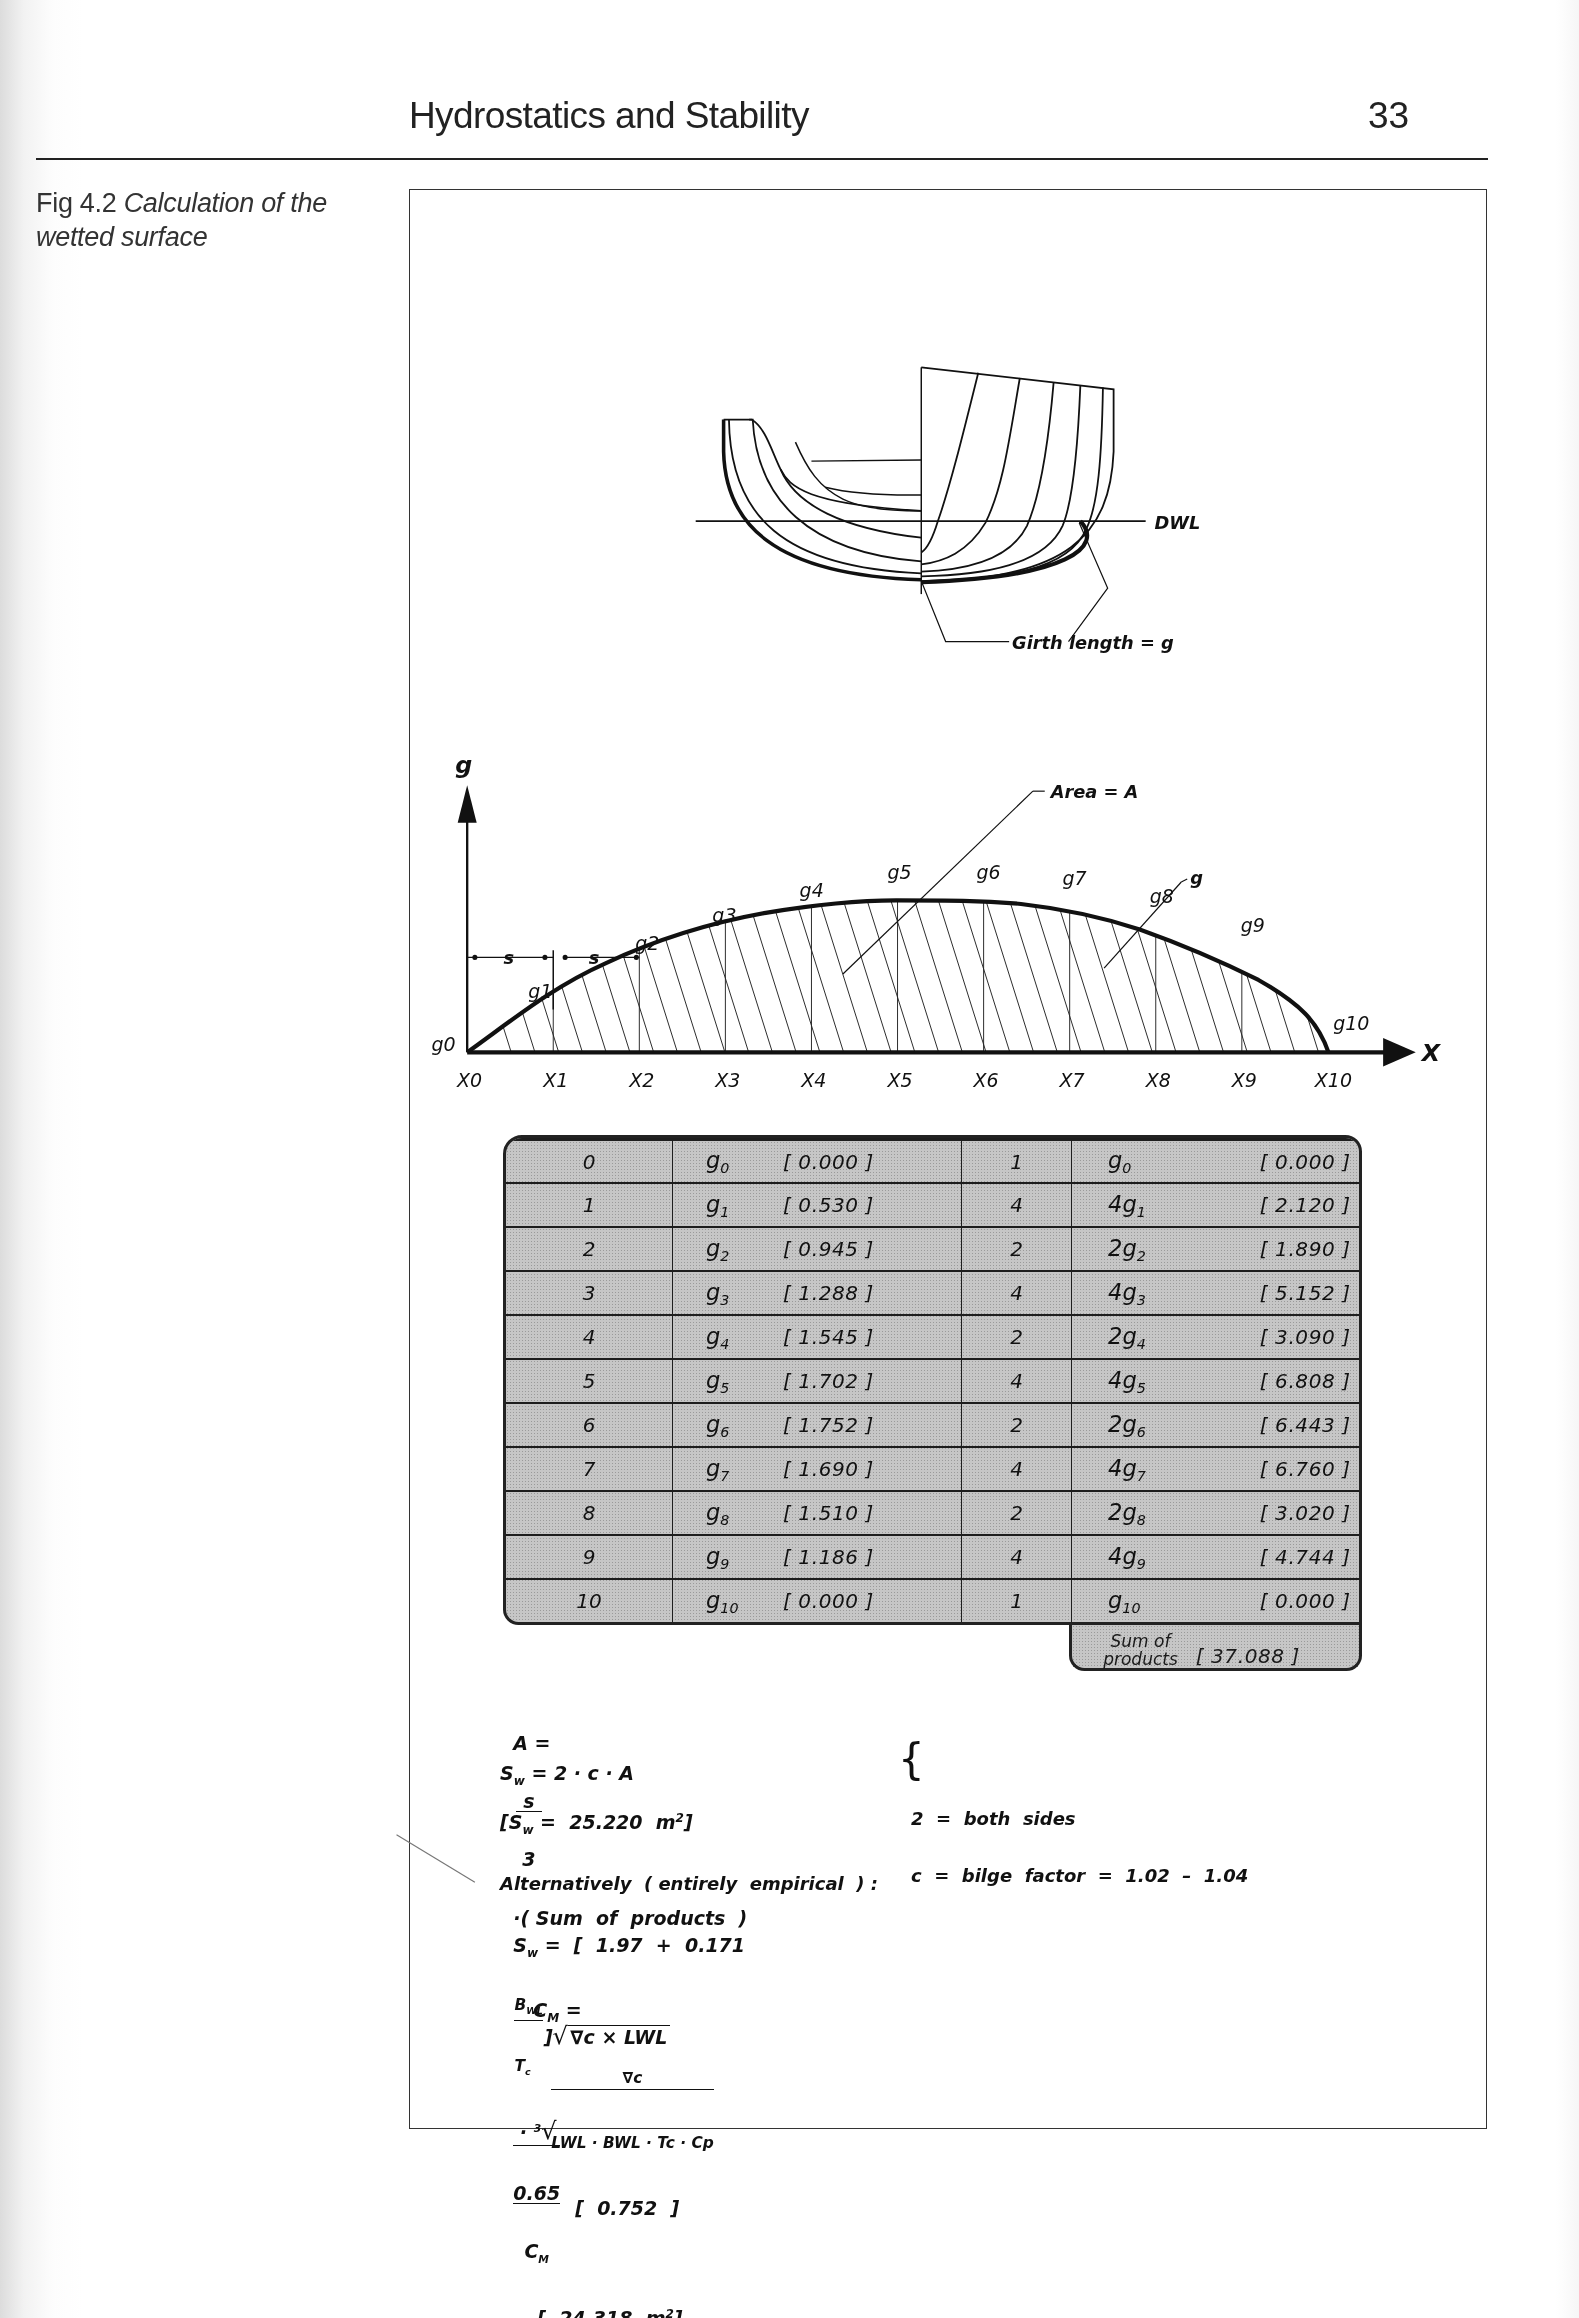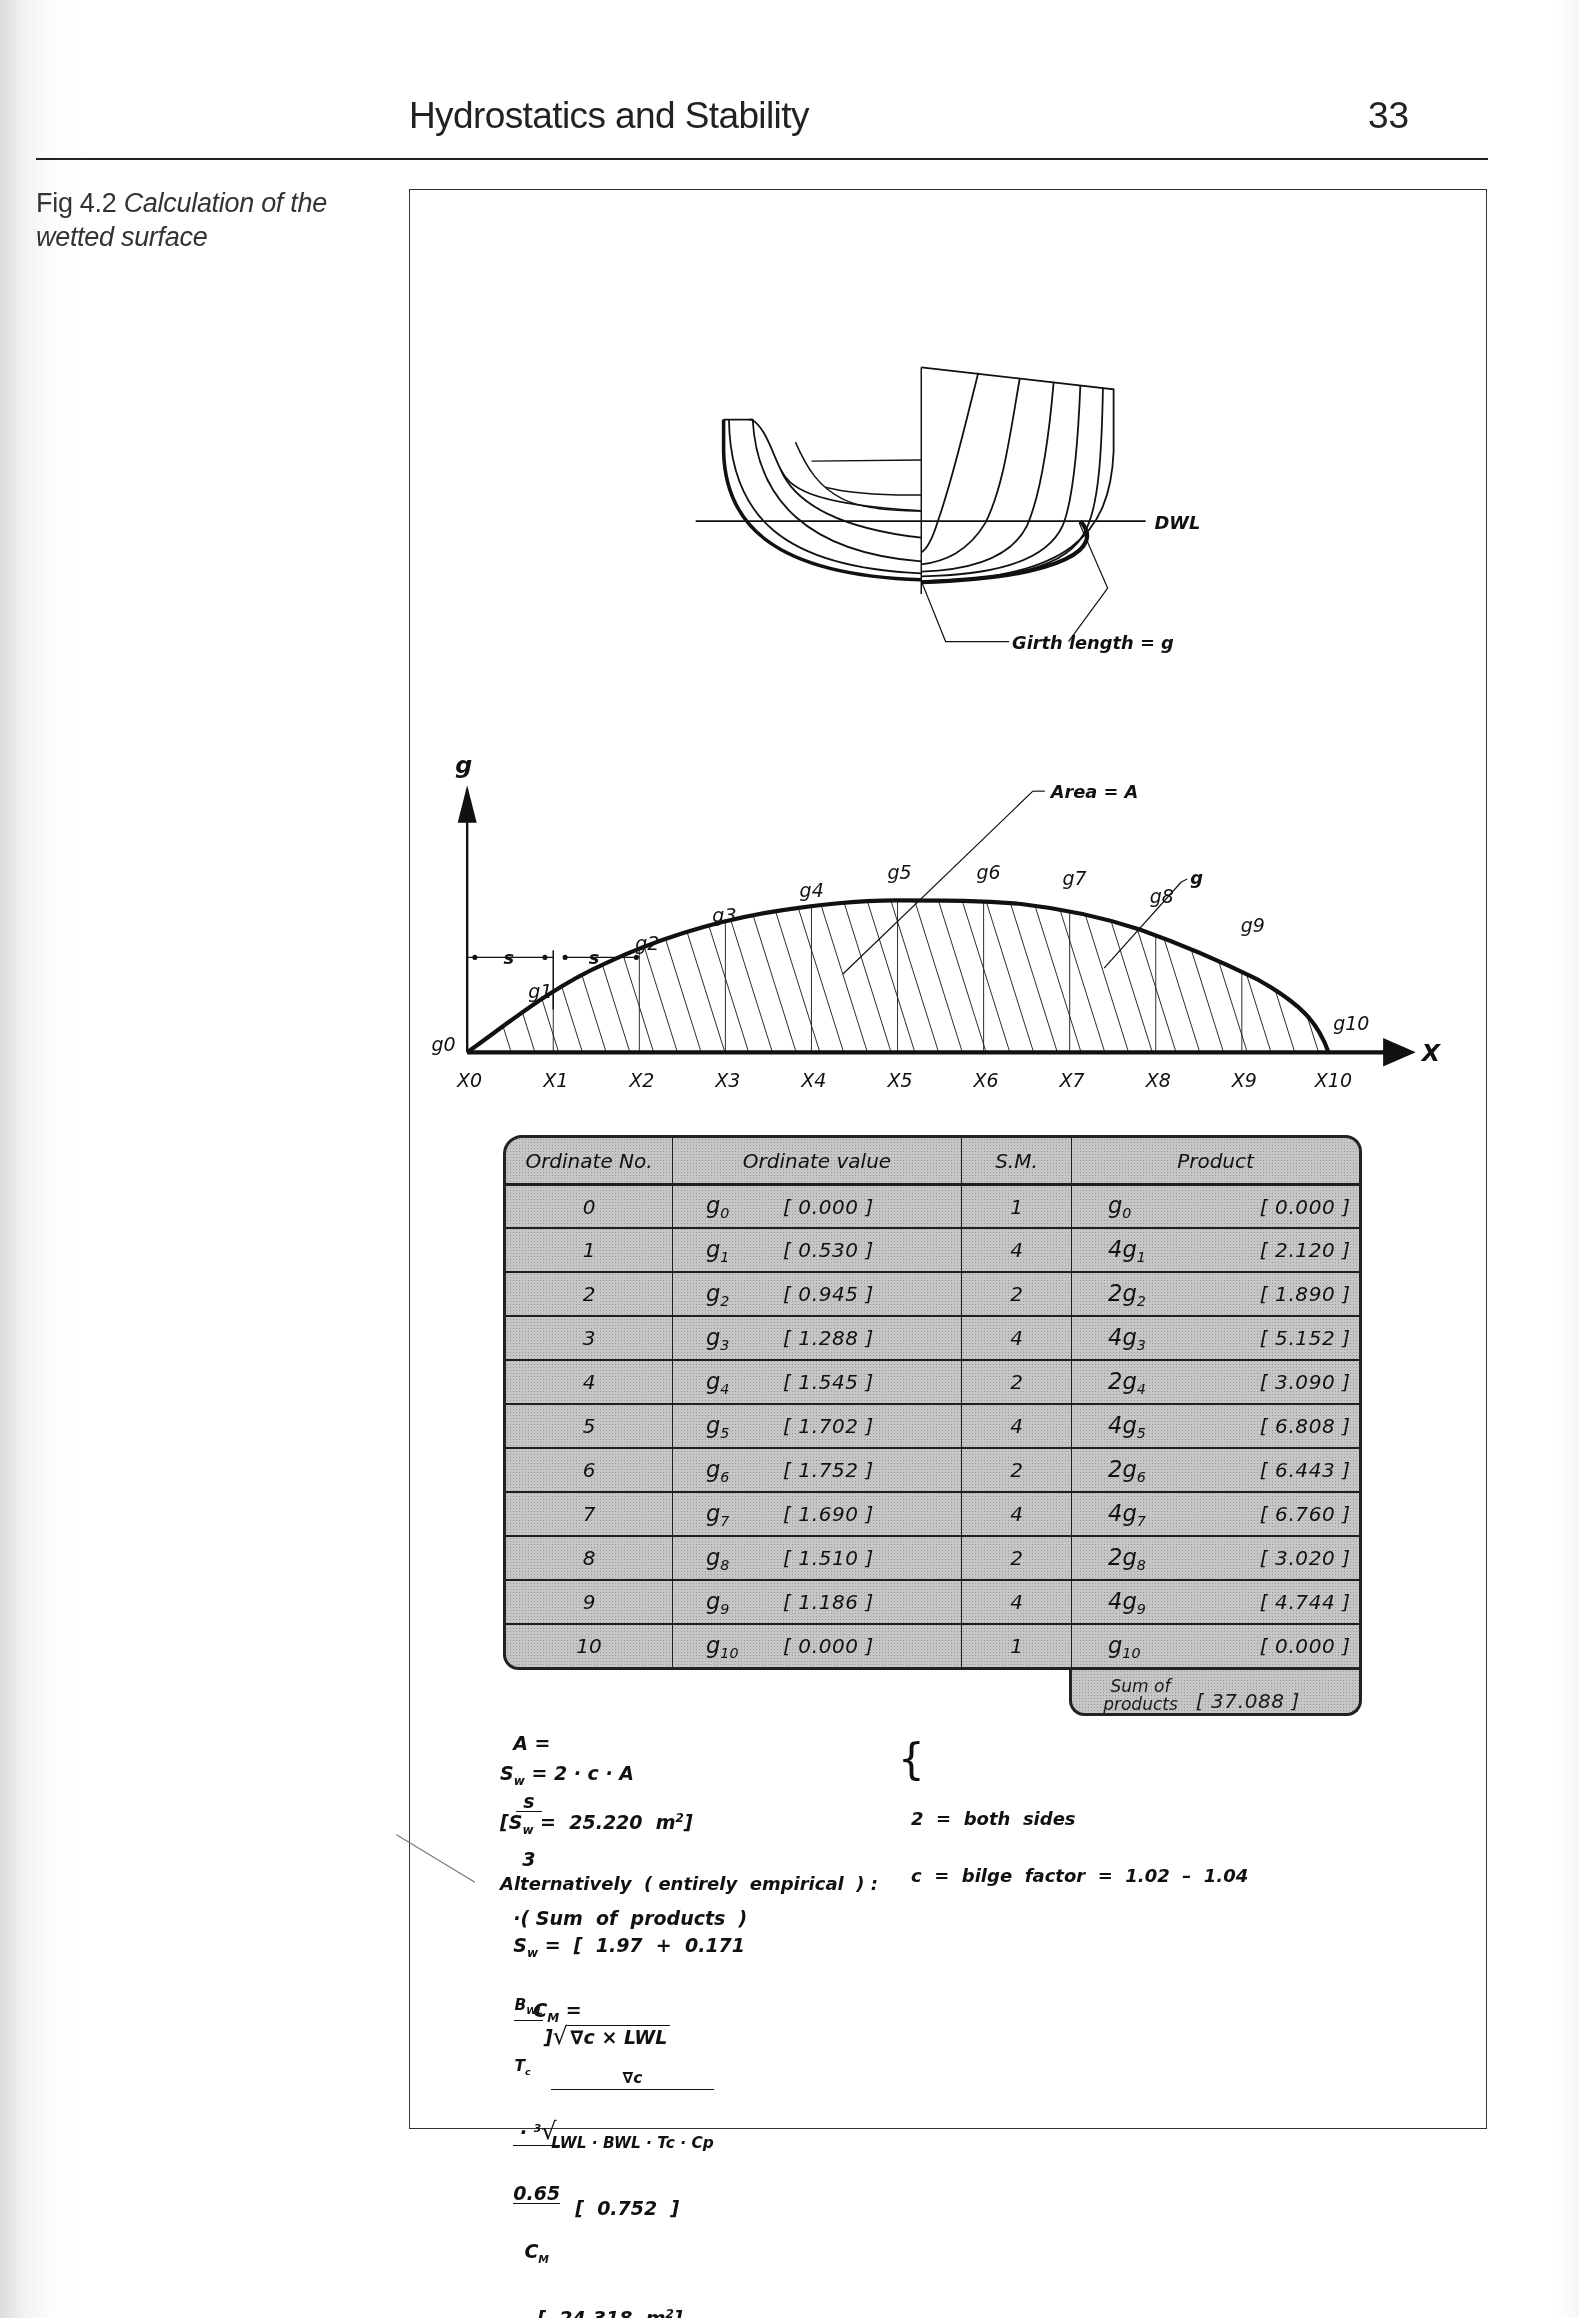--- a/index.html
+++ b/index.html
@@ -208,26 +208,20 @@
     <text x="1640" y="1830">X6</text>
     <text x="1785" y="1830">X7</text>
     <text x="1930" y="1830">X8</text>
     <text x="2075" y="1830">X9</text>
     <text x="2215" y="1830">X10</text>
   </g>
 </svg>
 
 <div class="abs table">
   <div class="tbl-body">
-    <div class="row head">
-      <div class="cell c1">Ordinate No.</div>
-      <div class="cell c2">Ordinate value</div>
-      <div class="cell c3">S.M.</div>
-      <div class="cell c4">Product</div>
-    </div>
     <div id="rows">
         <div class="row first">
           <div class="cell c1">0</div>
           <div class="cell c2">
             <span class="sym"><span>g</span><sub>0</sub></span>
             <span class="val">[ 0.000 ]</span>
           </div>
           <div class="cell c3">1</div>
           <div class="cell c4">
             <span class="sym"><span></span><span>g</span><sub>0</sub></span>

